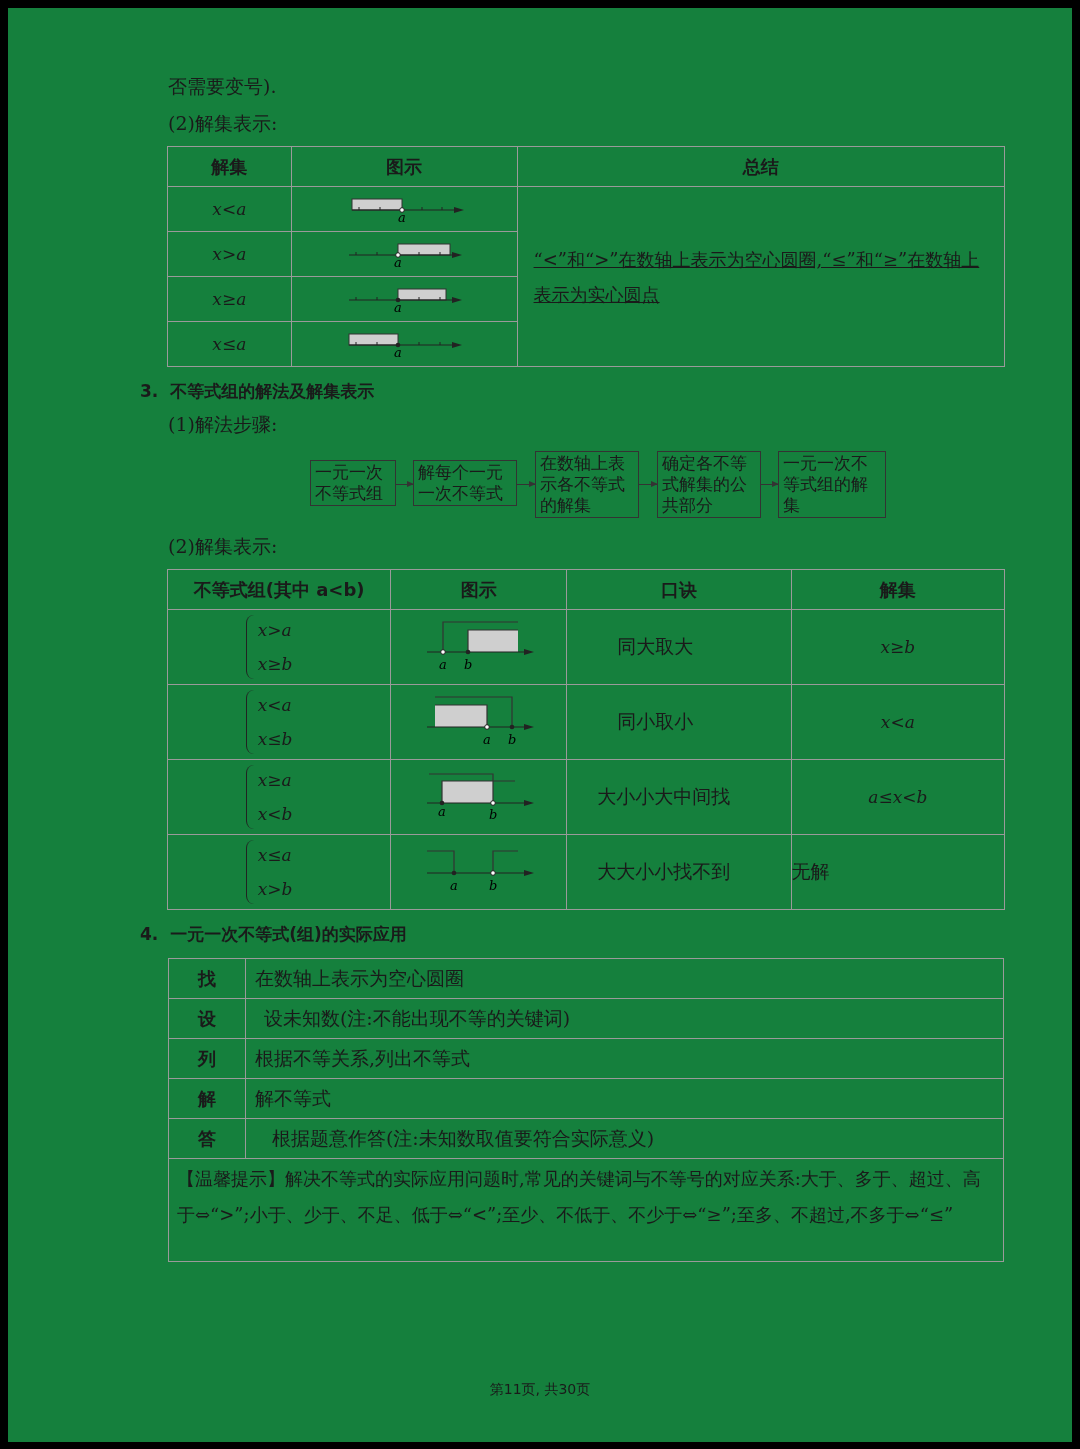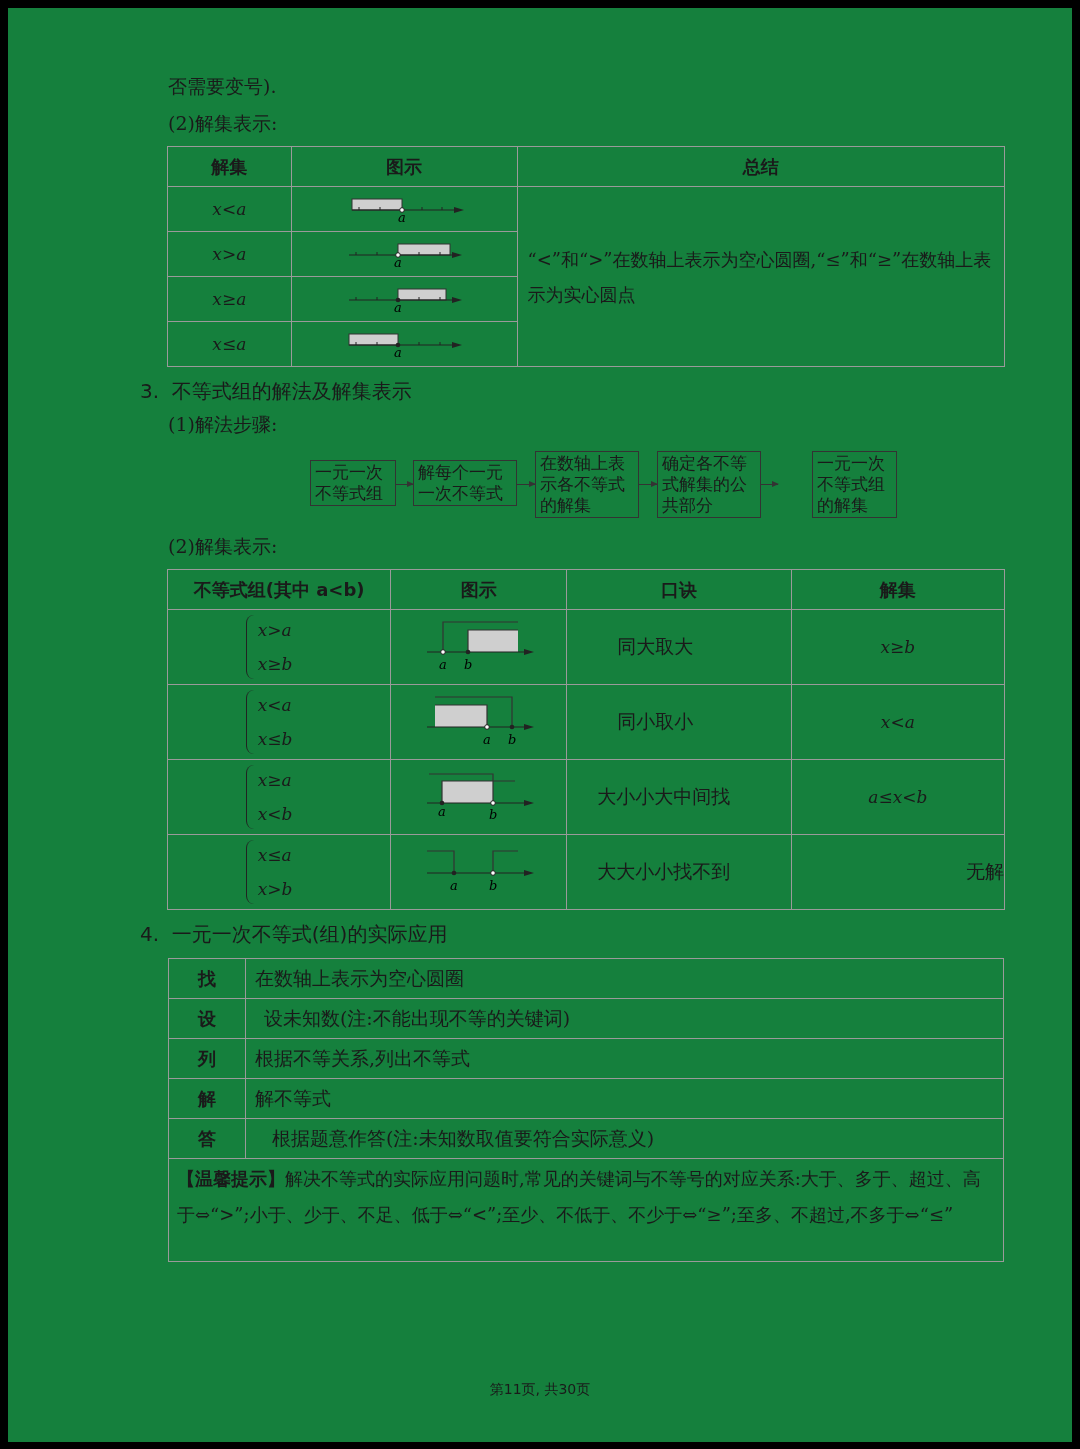--- a/index.html
+++ b/index.html
@@ -1,34 +1,34 @@
 <!DOCTYPE html>
 <html><head>
 <meta charset="utf-8">
 <style>
   html,body{margin:0;padding:0;}
   body{width:1080px;height:1449px;background:#000;position:relative;overflow:hidden;font-family:"DejaVu Serif","Liberation Serif",serif;color:#1a1a1a;}
   .page{position:absolute;left:8px;top:8px;width:1064px;height:1434px;background:#15803d;}
   .abs{position:absolute;}
   .sans{font-family:"DejaVu Sans","Liberation Sans",sans-serif;}
   .txt{font-size:19px;line-height:24px;white-space:nowrap;}
-  .h-sec{font-family:"DejaVu Sans","Liberation Sans",sans-serif;font-weight:normal;font-size:20px;line-height:22px;white-space:nowrap;}
+  .h-sec{font-family:"DejaVu Sans","Liberation Sans",sans-serif;font-weight:bold;font-size:17px;line-height:22px;white-space:nowrap;}
   table{border-collapse:collapse;position:absolute;}
   td,th{border:1.5px solid #9a9a9a;padding:0;}
   th{font-family:"DejaVu Sans","Liberation Sans",sans-serif;font-weight:bold;font-size:18px;text-align:center;}
   .math{font-family:"DejaVu Serif","Liberation Serif",serif;font-style:italic;font-size:17px;text-align:center;}
   .cn{font-family:"DejaVu Serif","Liberation Serif",serif;font-size:19px;}
   .flow-box{position:absolute;border:1.5px solid #333;font-size:17px;line-height:21px;padding:1px 4px;box-sizing:border-box;white-space:normal;word-break:break-all;}
   .flow-arrow{position:absolute;height:1px;background:#333;}
   .flow-arrow::after{content:"";position:absolute;right:-1px;top:-3px;border-left:7px solid #333;border-top:3.5px solid transparent;border-bottom:3.5px solid transparent;}
   .system{display:inline-block;position:relative;padding-left:12px;text-align:left;}
   .system .brace{position:absolute;left:0;top:2px;bottom:2px;width:8px;border-left:1.5px solid #222;border-radius:8px 0 0 8px;}
   .system div.ln{font-family:"DejaVu Serif","Liberation Serif",serif;font-style:italic;font-size:17px;line-height:34px;}
   .tip{position:absolute;left:160px;top:1150px;width:836px;height:104px;border:1.5px solid #9a9a9a;border-top:none;box-sizing:border-box;padding:3px 8px;font-size:18px;line-height:36px;}
-  .tip .tag{font-family:"DejaVu Sans","Liberation Sans",sans-serif;font-weight:bold;}
+  .tip .tag{font-family:"DejaVu Sans","Liberation Sans",sans-serif;font-weight:normal;}
   .footer{position:absolute;left:0;width:1064px;top:1373px;text-align:center;font-family:"DejaVu Sans","Liberation Sans",sans-serif;font-size:14px;}
 </style>
 </head>
 <body>
 
 <div class="page">
 
   <div class="abs txt cn" style="left:160px;top:66px;">否需要变号).</div>
   <div class="abs txt cn" style="left:160px;top:103px;">(2)解集表示:</div>
 
@@ -54,21 +54,21 @@
           <g stroke="#222">
                 <line x1="67" y1="20" x2="67" y2="23"></line>
                 <line x1="88" y1="20" x2="88" y2="23"></line>
                 <line x1="130" y1="20" x2="130" y2="23"></line>
                 <line x1="150" y1="20" x2="150" y2="23"></line>
               </g>
           <circle cx="110" cy="23" r="2.3" fill="#fff" stroke="#222"></circle>
           <text x="106" y="35" font-style="italic" font-size="13" font-family="DejaVu Serif, serif">a</text>
         </svg>
       </td>
-      <td rowspan="4" style="vertical-align:middle;padding:0 10px;">
+      <td rowspan="4" style="vertical-align:middle;padding:0 16px;text-decoration:underline;">
         <div class="cn" style="font-size:18px;line-height:35px;white-space:normal;">“&lt;”和“&gt;”在数轴上表示为空心圆圈,“≤”和“≥”在数轴上表示为实心圆点</div>
       </td>
     </tr>
     <tr style="height:45px;">
       <td class="math">x&gt;a</td>
       <td>
         <svg width="225" height="40">
           <rect x="106" y="12" width="52" height="11" fill="#cfcfcf" stroke="#333" stroke-width="1"></rect>
           <line x1="57" y1="23" x2="165" y2="23" stroke="#222" stroke-width="1.2"></line>
           <polygon points="170,23 160,20 160,26" fill="#222"></polygon>
@@ -130,21 +130,21 @@
 
   <div>
     <div class="flow-box cn" style="left:302px;top:452px;width:86px;height:46px;">一元一次不等式组</div>
     <div class="flow-arrow" style="left:388px;top:476px;width:17px;"></div>
     <div class="flow-box cn" style="left:405px;top:452px;width:104px;height:46px;">解每个一元一次不等式</div>
     <div class="flow-arrow" style="left:509px;top:476px;width:18px;"></div>
     <div class="flow-box cn" style="left:527px;top:443px;width:104px;height:67px;">在数轴上表示各不等式的解集</div>
     <div class="flow-arrow" style="left:631px;top:476px;width:18px;"></div>
     <div class="flow-box cn" style="left:649px;top:443px;width:104px;height:67px;">确定各不等式解集的公共部分</div>
     <div class="flow-arrow" style="left:753px;top:476px;width:17px;"></div>
-    <div class="flow-box cn" style="left:804px;top:443px;width:85px;height:67px;">一元一次不等式组的解集</div>
+    <div class="flow-box cn" style="left:770px;top:443px;width:108px;height:67px;">一元一次不等式组的解集</div>
   </div>
 
   <div class="abs txt cn" style="left:160px;top:526px;">(2)解集表示:</div>
 
   <table style="left:159px;top:561px;width:838px;">
     <colgroup>
         <col style="width:224px">
         <col style="width:175px">
         <col style="width:225px">
         <col style="width:214px">
@@ -246,21 +246,21 @@
           <polyline points="102,38 102,16 127,16" fill="none" stroke="#333" stroke-width="1.2"></polyline>
           <line x1="36" y1="38" x2="138" y2="38" stroke="#222" stroke-width="1.2"></line>
           <polygon points="143,38 133,35 133,41" fill="#222"></polygon>
           <circle cx="63" cy="38" r="2.3" fill="#222"></circle>
           <circle cx="102" cy="38" r="2.3" fill="#fff" stroke="#222"></circle>
           <text x="59" y="55" font-style="italic" font-size="13" font-family="DejaVu Serif, serif">a</text>
           <text x="98" y="55" font-style="italic" font-size="13" font-family="DejaVu Serif, serif">b</text>
         </svg>
       </td>
       <td class="cn" style="padding-left:30px;">大大小小找不到</td>
-      <td class="cn" style="text-align:right;">无解</td>
+      <td class="cn" style="text-align:left;">无解</td>
     </tr>
   </tbody>
     </table>
 
   <div class="abs h-sec" style="left:132px;top:915px;">
     <span>4.</span>&nbsp;
     <span>一元一次不等式(组)的实际应用</span>
   </div>
 
   <table style="left:160px;top:950px;width:836px;">

